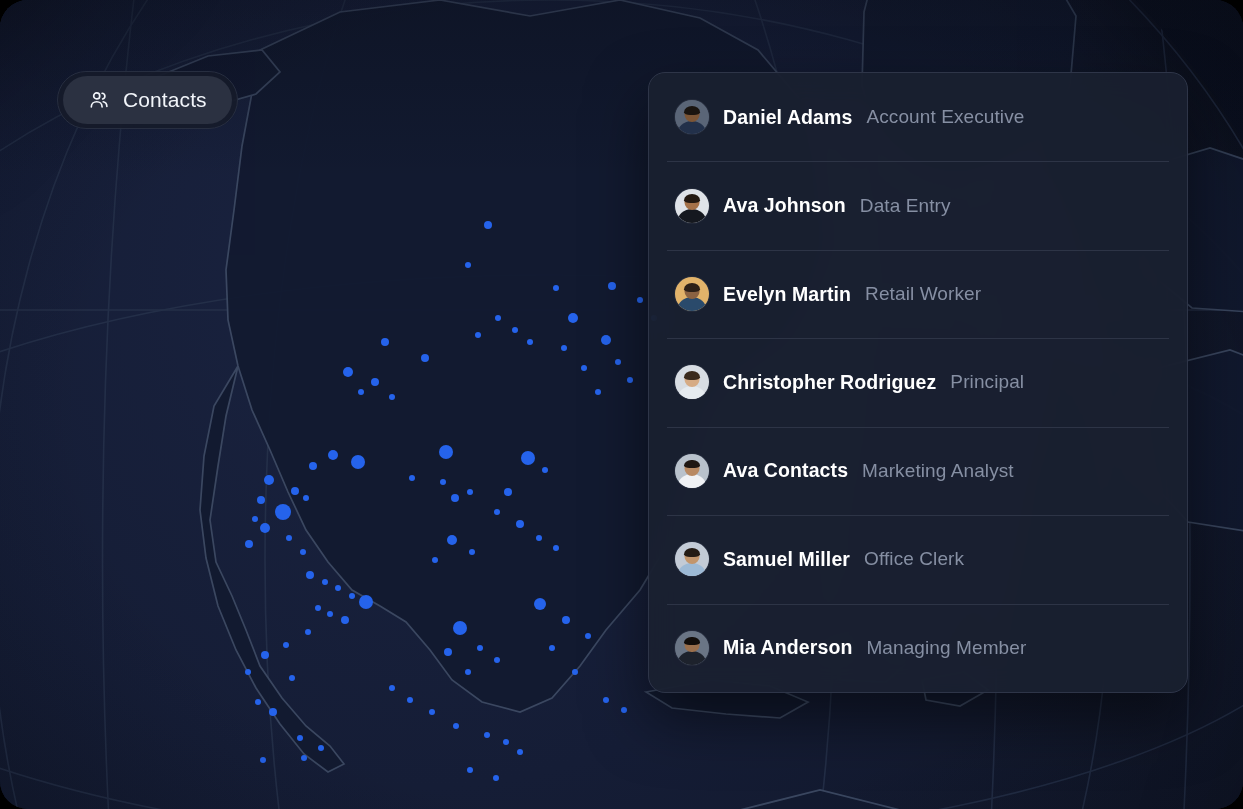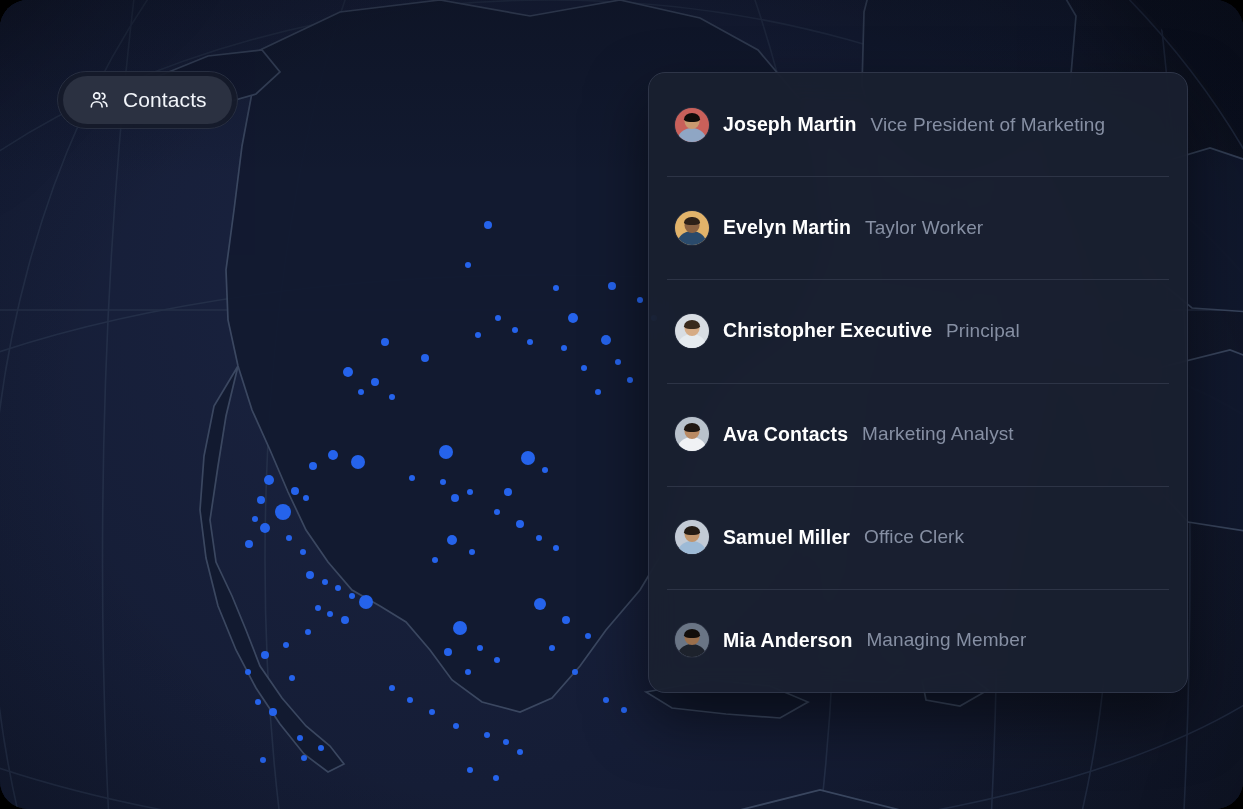--- a/index.html
+++ b/index.html
@@ -307,46 +307,56 @@
         </svg>
       </span>
       <span>Contacts</span>
     </button>
 
   </div>
 
   <div class="contacts-card" id="contacts-card">
       <div class="contact-row">
         <div class="avatar">
-          <div class="av-bg" style="background:#c9605a"></div>
-          <div class="av-body" style="background:#8fa6c4"></div>
-          <div class="av-head" style="background:#c9996f"></div>
-          <div class="av-hair" style="background:#0f0c0a"></div>
-        </div>
-        <span class="c-name">Joseph Martin</span>
-        <span class="c-title">Vice President of Marketing</span>
+          <div class="av-bg" style="background:#5a6577"></div>
+          <div class="av-body" style="background:#22304a"></div>
+          <div class="av-head" style="background:#7c5536"></div>
+          <div class="av-hair" style="background:#1a1410"></div>
+        </div>
+        <span class="c-name">Daniel Adams</span>
+        <span class="c-title">Account Executive</span>
+      </div>
+      <div class="contact-row">
+        <div class="avatar">
+          <div class="av-bg" style="background:#dfe3e8"></div>
+          <div class="av-body" style="background:#15181f"></div>
+          <div class="av-head" style="background:#a57249"></div>
+          <div class="av-hair" style="background:#241a12"></div>
+        </div>
+        <span class="c-name">Ava Johnson</span>
+        <span class="c-title">Data Entry</span>
       </div>
       <div class="contact-row">
         <div class="avatar">
           <div class="av-bg" style="background:#e2b36a"></div>
           <div class="av-body" style="background:#2a4a6b"></div>
           <div class="av-head" style="background:#8b6242"></div>
           <div class="av-hair" style="background:#2d2018"></div>
         </div>
         <span class="c-name">Evelyn Martin</span>
-        <span class="c-title">Taylor Worker</span>
+        <span class="c-title">Retail Worker</span>
       </div>
       <div class="contact-row">
         <div class="avatar">
           <div class="av-bg" style="background:#d8dde3"></div>
           <div class="av-body" style="background:#e6ebf0"></div>
           <div class="av-head" style="background:#d6ab85"></div>
           <div class="av-hair" style="background:#3a2a1c"></div>
         </div>
-        <span class="c-name">Christopher Executive</span>
+        <span class="c-name">Christopher Rodriguez</span>
         <span class="c-title">Principal</span>
       </div>
       <div class="contact-row">
         <div class="avatar">
           <div class="av-bg" style="background:#b9c2cc"></div>
           <div class="av-body" style="background:#f0f2f5"></div>
           <div class="av-head" style="background:#b98a63"></div>
           <div class="av-hair" style="background:#1f1712"></div>
         </div>
         <span class="c-name">Ava Contacts</span>

